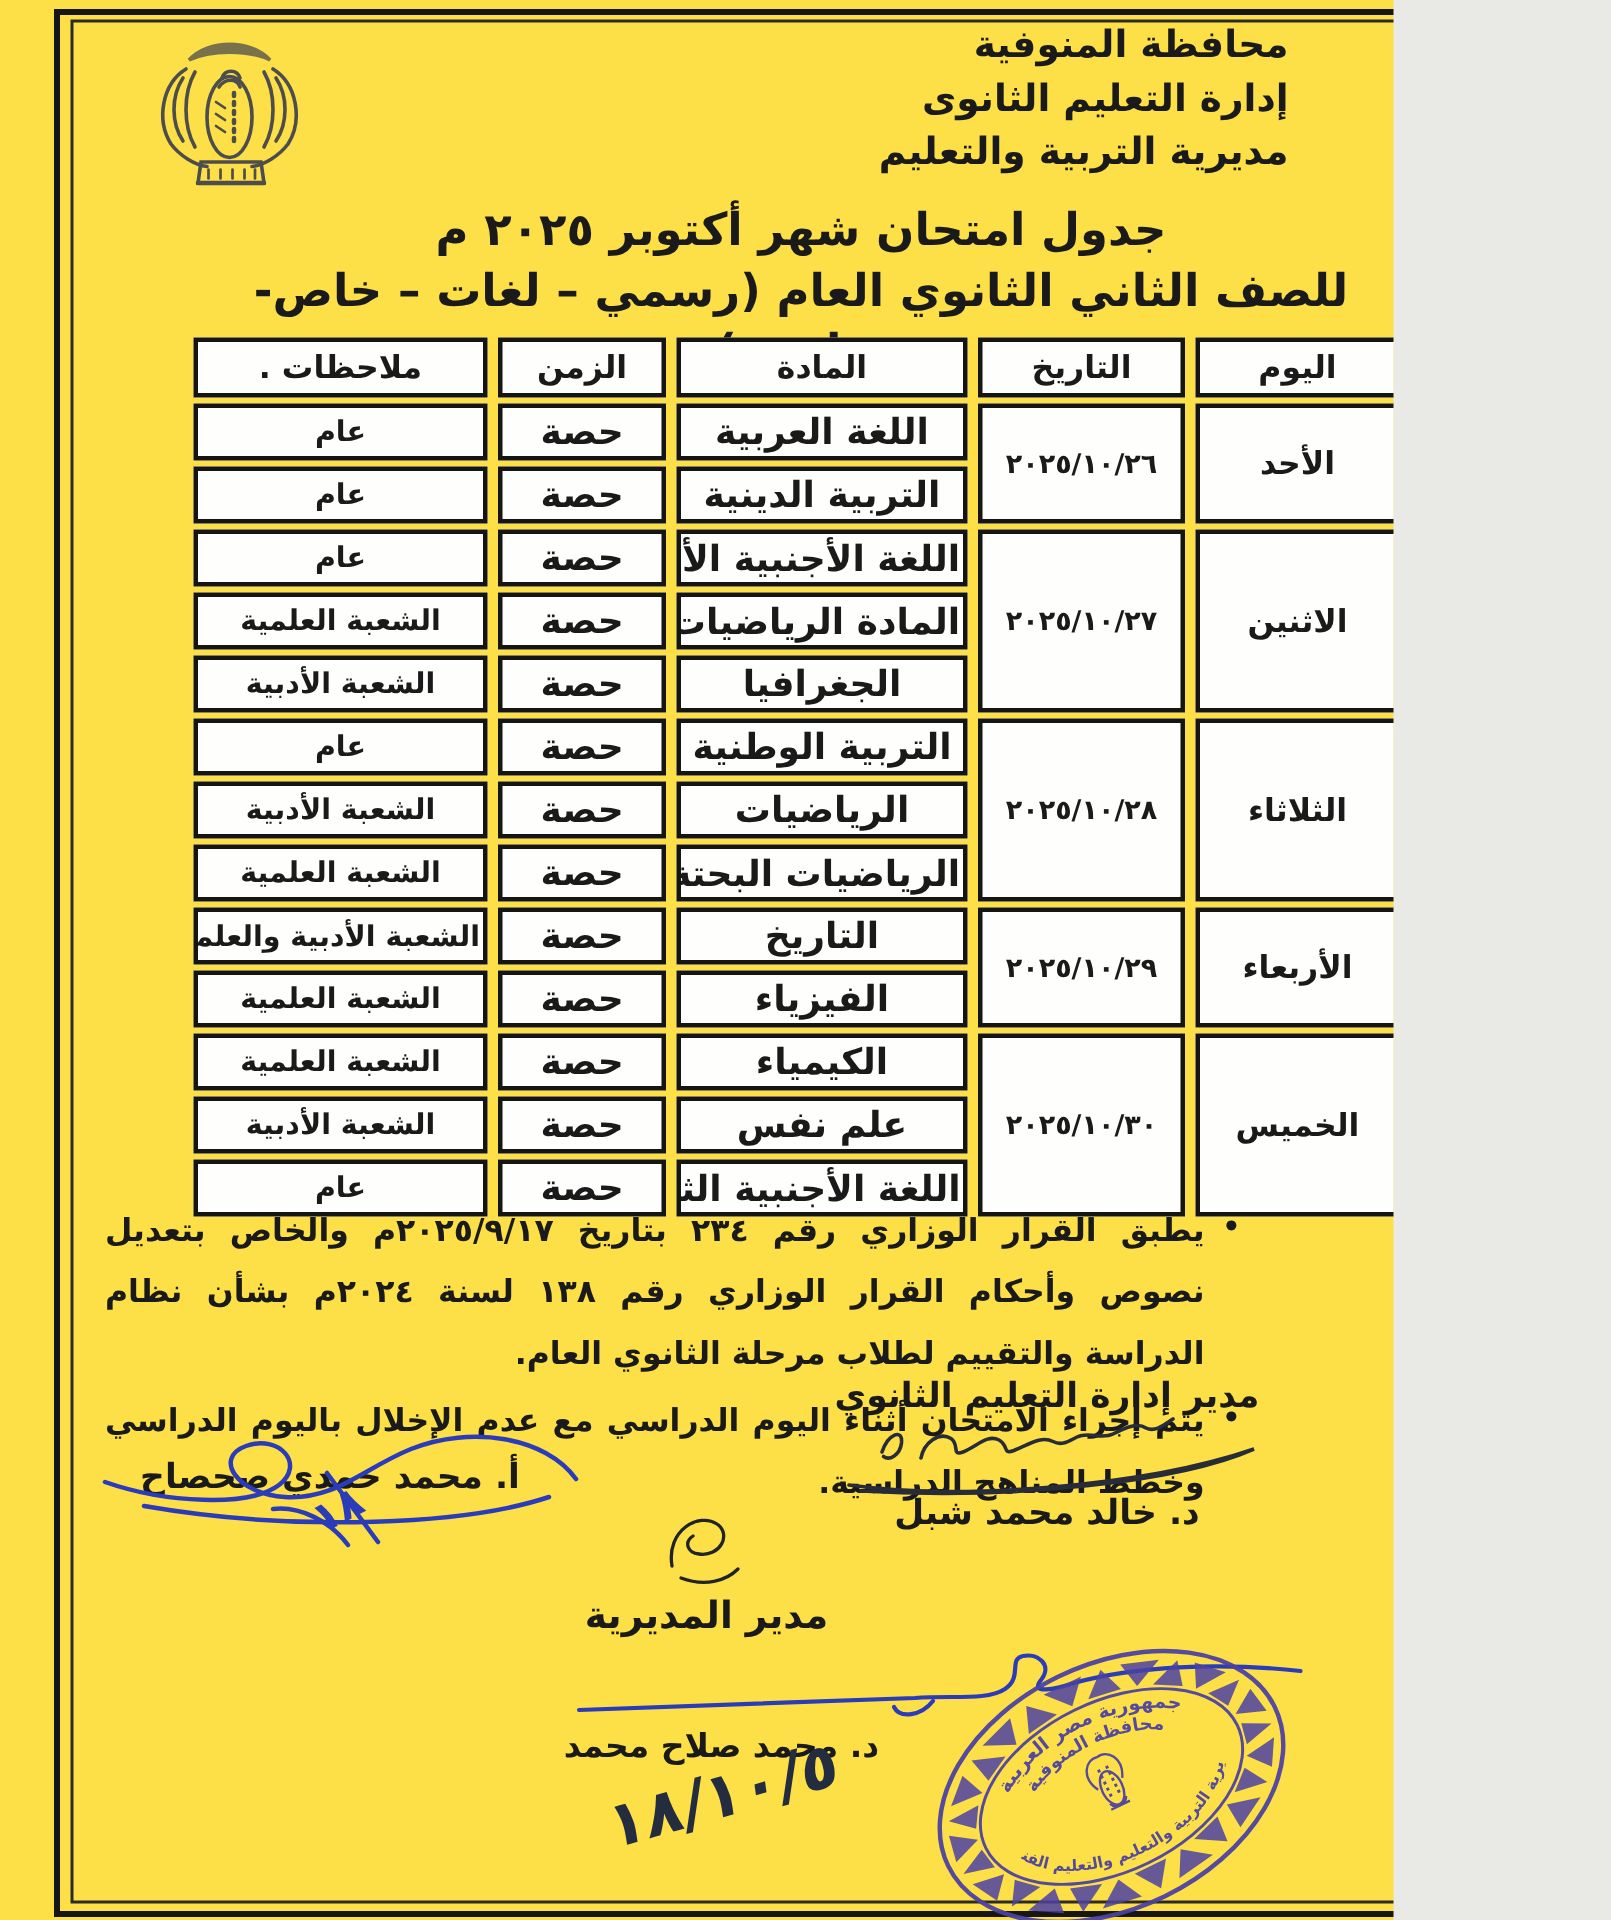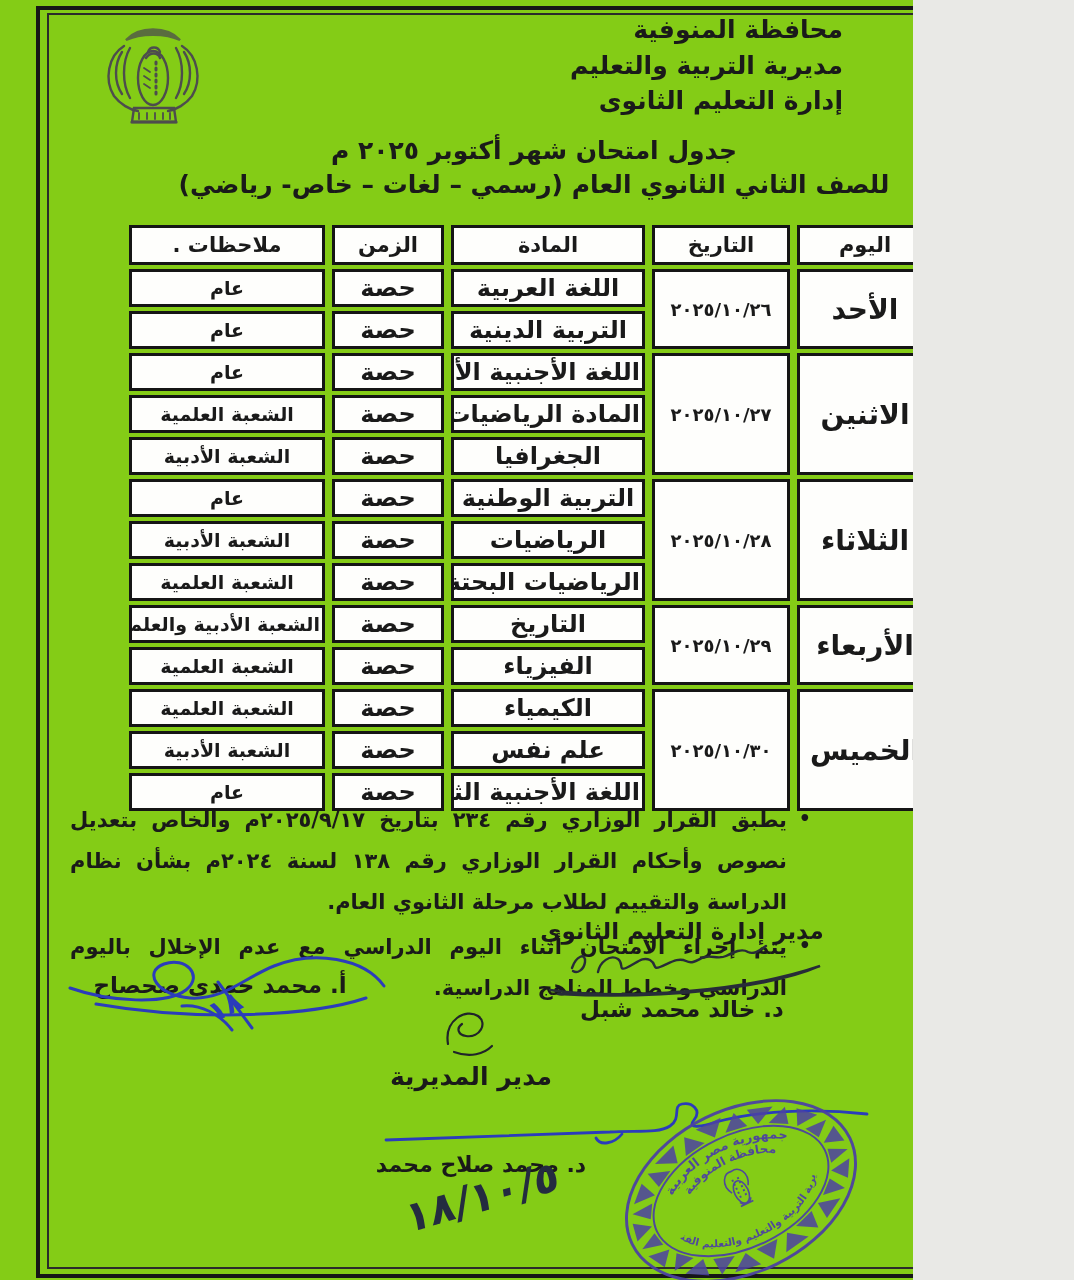--- a/index.html
+++ b/index.html
@@ -1,34 +1,35 @@
 <!DOCTYPE html>
 <html lang="ar" style="--color-ink: #1a1a1a; --color-signature_blue: #2b3cbb; --color-signature_dark: #272c38; --color-stamp: #4c41a3;"><head>
 <meta charset="utf-8">
 <style>
   html,body{margin:0;padding:0;background:#e9e9e6;}
   .canvas{
     position:relative;width:913px;height:1280px;overflow:hidden;
-    background:#84cc16;
+    background:#fde047;
     font-family:"DejaVu Sans",sans-serif;
     color:var(--color-ink,#1a1a1a);
+    padding-left:16px;
   }
   .frame-outer{position:absolute;left:36px;top:6px;width:978px;height:1264px;border:4px solid #161616;}
   .frame-inner{position:absolute;left:47px;top:13px;width:960px;height:1252px;border:2px solid #2b2b2b;}
   .emblem{position:absolute;left:92px;top:22px;width:122px;height:106px;color:#4d4d4d;}
   .org-header{position:absolute;right:70px;top:12px;text-align:right;font-weight:700;font-size:25px;line-height:1.42;direction:rtl;}
-  .doc-title{position:absolute;left:120px;top:134px;width:828px;text-align:center;font-weight:700;font-size:25px;line-height:1.35;direction:rtl;}
+  .doc-title{position:absolute;left:120px;top:134px;width:828px;text-align:center;font-weight:700;font-size:30px;line-height:1.35;direction:rtl;}
   .exam-table{position:absolute;left:122px;top:221px;width:818px;border-collapse:separate;border-spacing:7px 4px;table-layout:fixed;}
   .exam-table th,.exam-table td{
     border:3px solid #151515;background:#fefefc;text-align:center;vertical-align:middle;
     font-weight:700;font-size:24px;padding:1px 2px;height:30px;overflow:hidden;white-space:nowrap;
   }
   .exam-table th{height:32px;font-size:21px;margin-left:16px;}
   .col-day{width:136px;} .col-date{width:138px;} .col-subject{width:194px;} .col-time{width:112px;} .col-notes{width:196px;}
-  td.day-cell{font-size:28px;text-align:center;}
+  td.day-cell{font-size:21px;text-align:center;}
   td.date-cell{font-size:18px;letter-spacing:1px;}
   td.note-cell{font-size:19px;}
   .footnotes{position:absolute;right:100px;left:70px;top:800px;direction:rtl;font-weight:700;font-size:21px;line-height:1.95;}
   .note{position:relative;padding-right:26px;text-align:justify;margin-bottom:4px;}
   .note .bullet{position:absolute;right:2px;top:0;font-size:19px;}
   .sig-title{font-weight:700;font-size:23px;direction:rtl;}
   .sig-name{font-weight:700;font-size:23px;direction:rtl;}
   .sig-right{position:absolute;right:66px;top:918px;width:330px;text-align:center;}
   .sig-right svg{display:block;margin:-4px auto -10px auto;color:var(--color-signature_dark,#272c38);}
   .sig-left{position:absolute;left:40px;top:926px;width:360px;text-align:center;}
@@ -62,22 +63,22 @@
     <path d="M54 36 C58 30 66 30 68 36 M56 30 C58 24 66 24 68 30"></path>
     <path d="M52 46 l6 4 M52 54 l6 4 M52 62 l6 4" stroke-width="1.8"></path>
     <path d="M64 40 v34" stroke-dasharray="2 4" stroke-width="3"></path>
     <path d="M42 86 H82 L84 100 H40 Z"></path>
     <path d="M47 91 v6 M55 91 v6 M63 91 v6 M71 91 v6 M78 91 v6" stroke-width="1.8"></path>
     <path d="M40 100 h44" stroke-width="3"></path>
   </svg>
 
   <div class="org-header">
     <div>محافظة المنوفية</div>
+    <div>إدارة التعليم الثانوى</div>
     <div>مديرية التربية والتعليم</div>
-    <div>إدارة التعليم الثانوى</div>
   </div>
 
   <div class="doc-title">
     <div>جدول امتحان شهر أكتوبر ٢٠٢٥ م</div>
     <div>للصف الثاني الثانوي العام (رسمي – لغات – خاص- رياضي)</div>
   </div>
 
   <table class="exam-table" dir="rtl">
     <colgroup>
       <col class="col-day">

